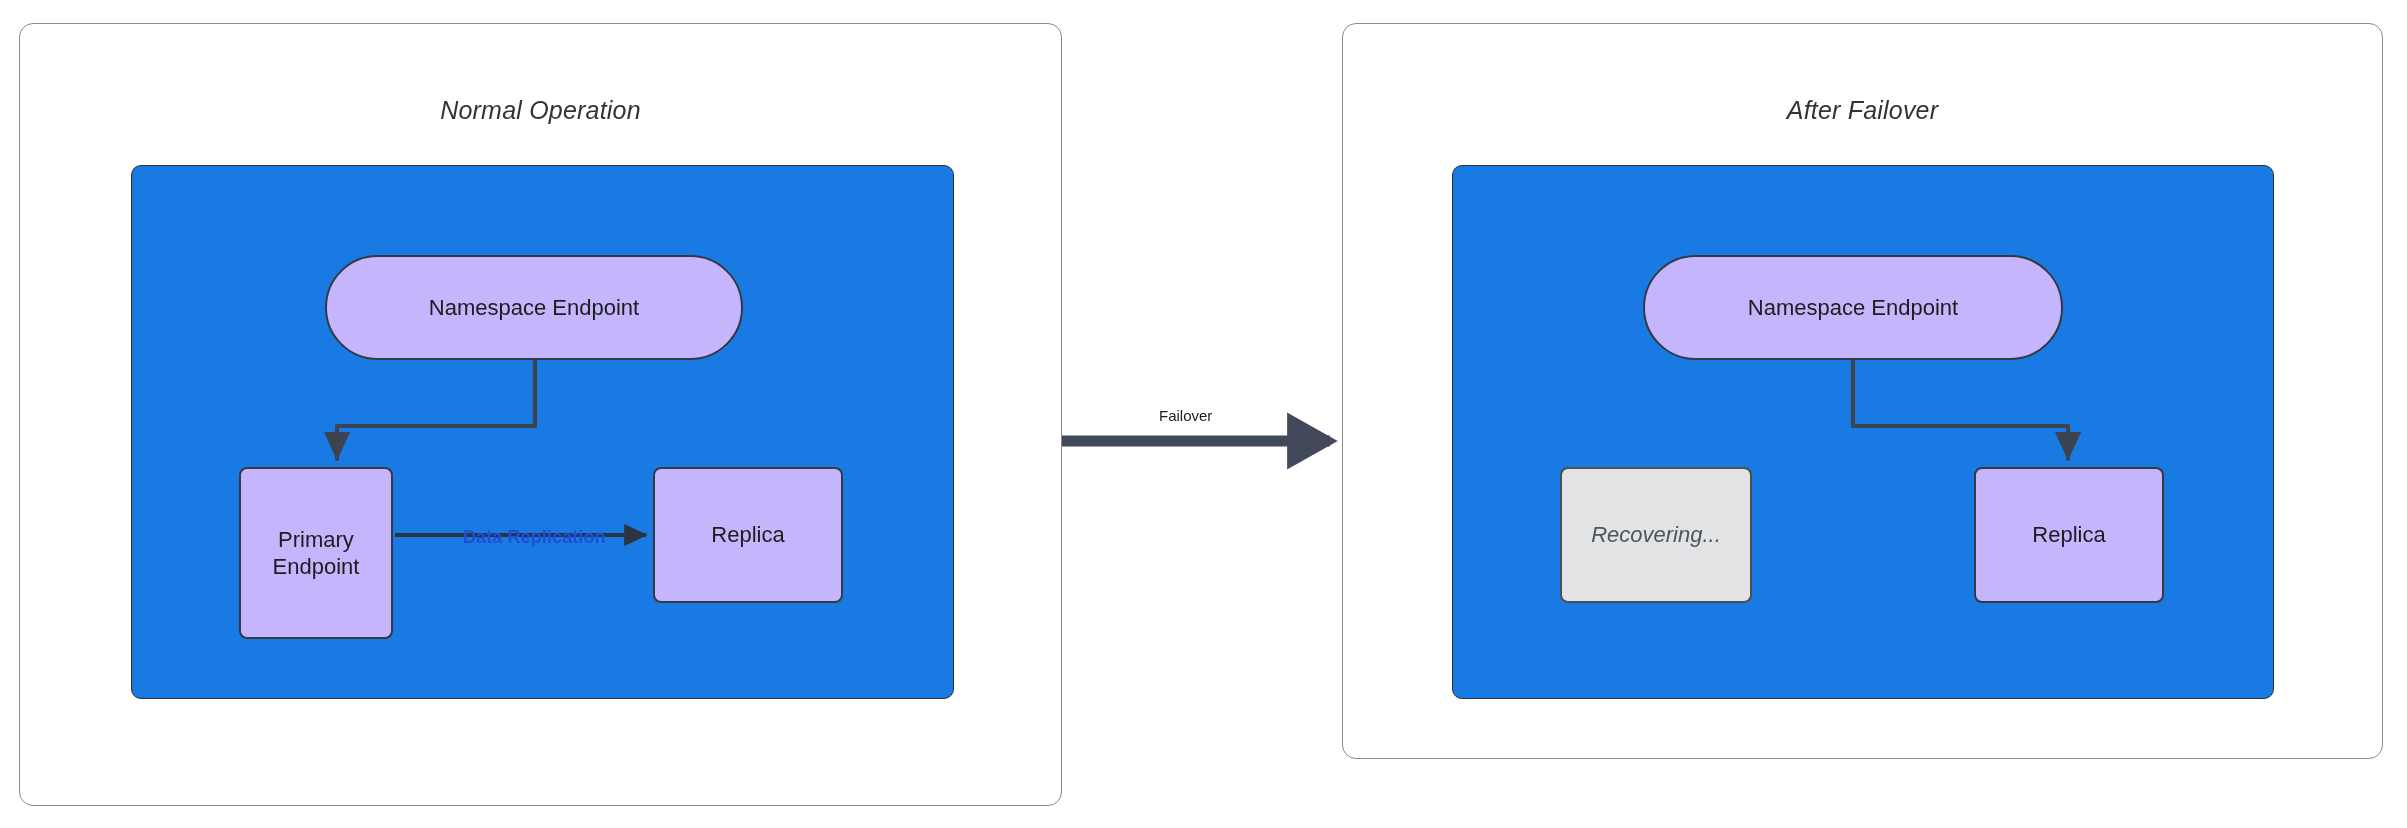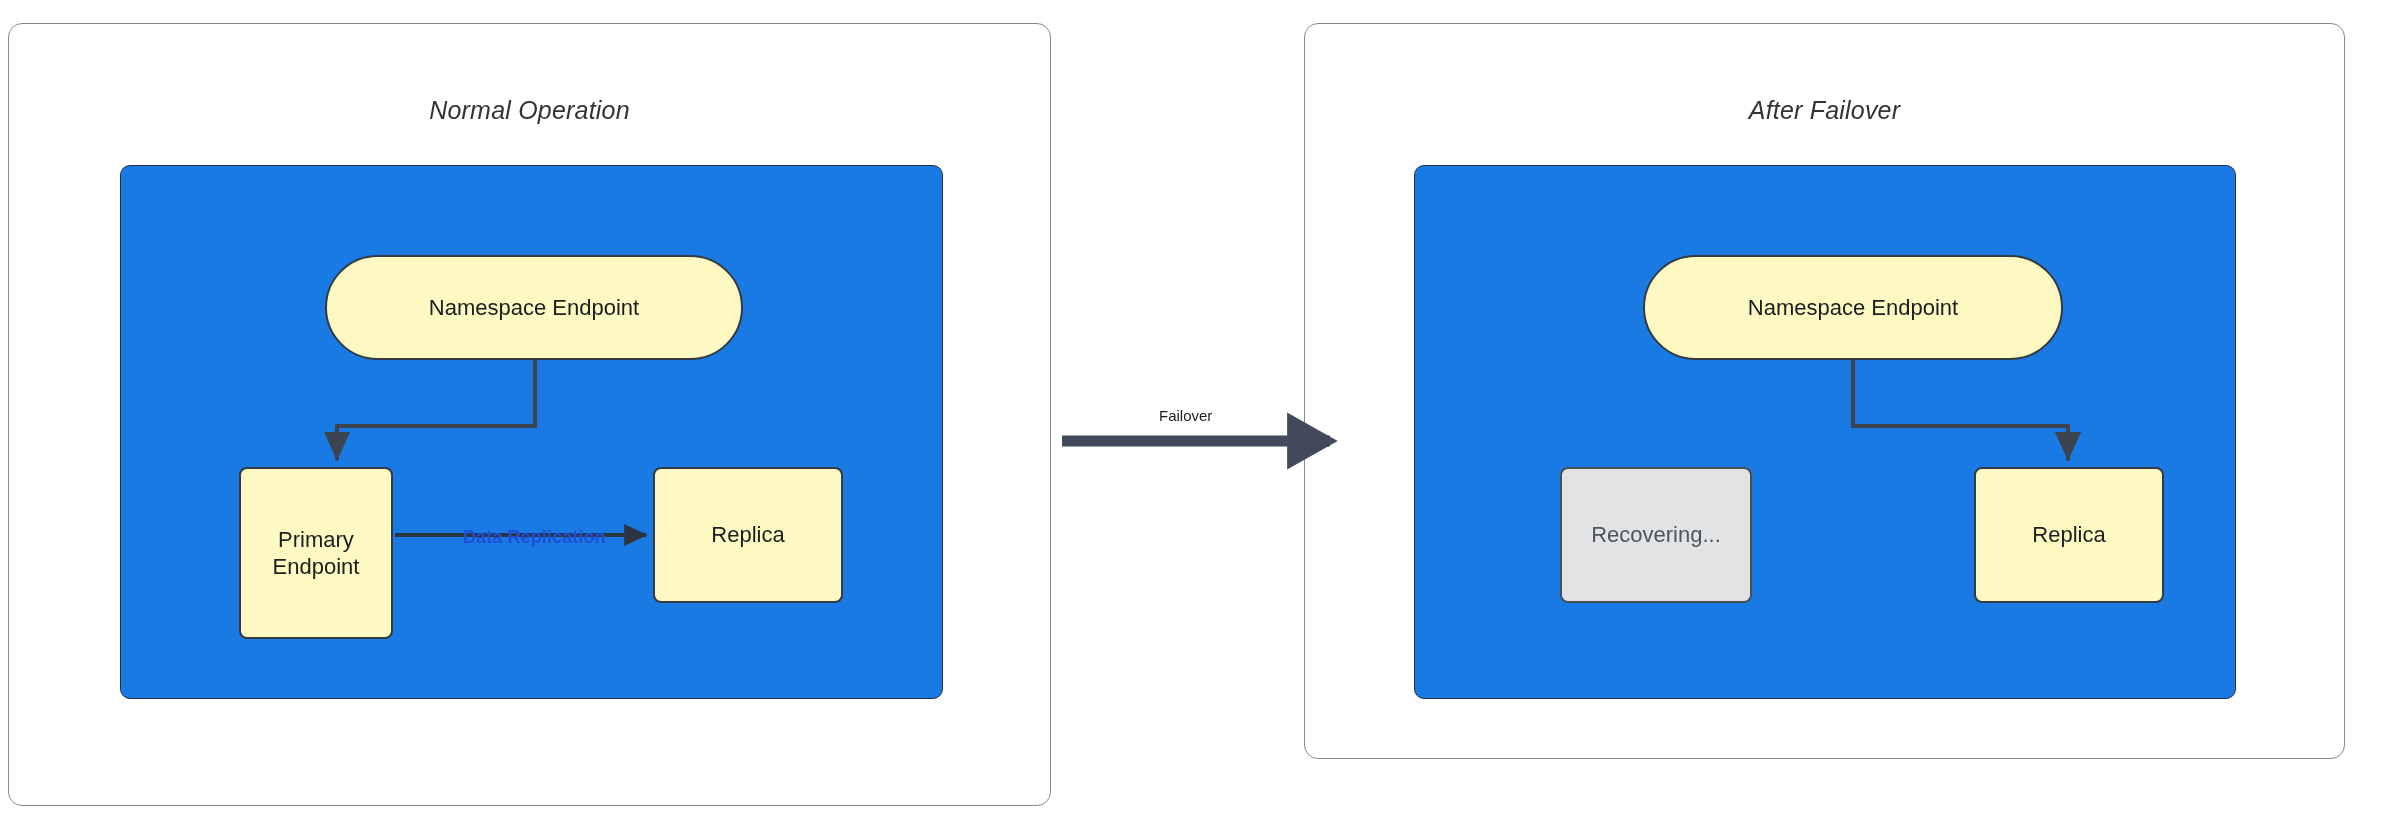--- a/index.html
+++ b/index.html
@@ -20,22 +20,22 @@
   }
 
   
   .panel {
     position: absolute;
     background: #ffffff;
     border: 1.6px solid #8a8a8a;
     border-radius: 14px;
     box-sizing: border-box;
   }
-  #panel-left  { left: 8px;   top: 23px; width: 1043px; height: 783px; }
-  #panel-right { left: 1304px; top: 23px; width: 1041px; height: 736px; }
+  #panel-left  { left: 19px;   top: 23px; width: 1043px; height: 783px; }
+  #panel-right { left: 1342px; top: 23px; width: 1041px; height: 736px; }
 
   .panel-title {
     position: absolute;
     top: 72px;
     left: 0;
     width: 100%;
     text-align: center;
     font-style: italic;
     font-size: 25px;
     color: #333333;
@@ -52,36 +52,37 @@
   }
 
   
   .node {
     position: absolute;
     box-sizing: border-box;
     display: flex;
     align-items: center;
     justify-content: center;
     text-align: center;
-    background: #fef9c3;
+    background: #c4b5fd;
     border: 2.2px solid #333a41;
     color: #1d1d1d;
     font-size: 22px;
     line-height: 1.25;
   }
   .node.pill {
     border-radius: 56px;
   }
   .node.rect {
     border-radius: 8px;
   }
   .node.recovering {
     background: #e1e3e5;
     border: 2.2px solid #4a4f55;
     color: #4f555b;
+    font-style: italic;
   }
 
   
   #node-ep-left      { left: 325px; top: 255px; width: 418px; height: 105px; }
   #node-primary-left { left: 239px; top: 467px; width: 154px; height: 172px; }
   #node-replica-left { left: 653px; top: 467px; width: 190px; height: 136px; }
 
   
   #node-ep-right         { left: 1643px; top: 255px; width: 420px; height: 105px; }
   #node-recovering-right { left: 1560px; top: 467px; width: 192px; height: 136px; }

